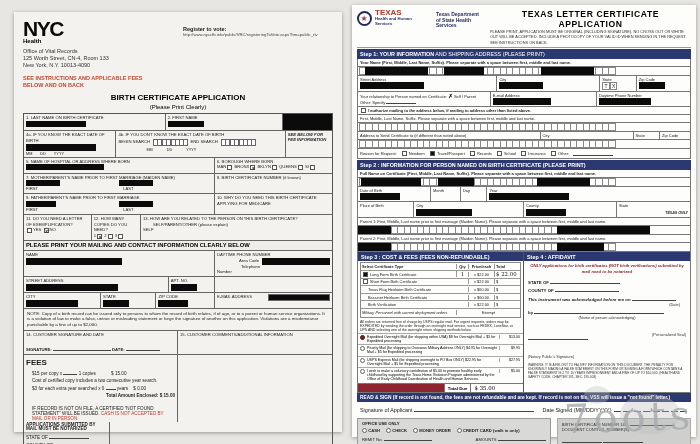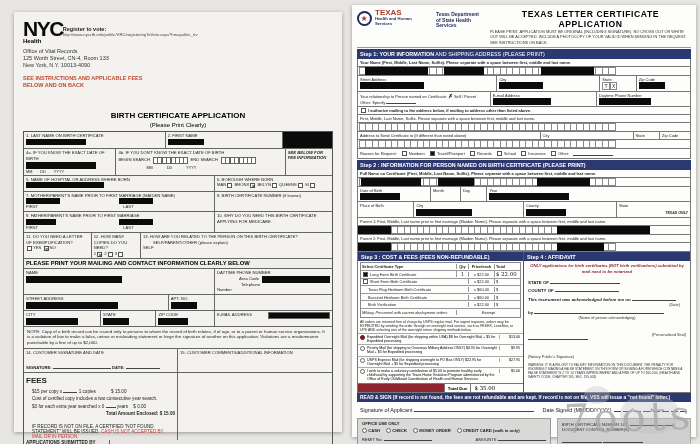--- a/index.html
+++ b/index.html
@@ -2,29 +2,29 @@
 <html><head>
 <meta charset="utf-8">
 <style>
   * { margin:0; padding:0; box-sizing:border-box; }
   body { width:700px; height:444px; font-family:"Liberation Sans", sans-serif; }
   .canvas { position:relative; width:700px; height:444px; background:#e8e6e3; overflow:hidden; }
   .paper { position:absolute; box-shadow:0 1px 4px rgba(0,0,0,.35); }
 
   
   #nyc { left:14px; top:12px; width:328px; height:420px; background:#f3f2ef; padding:8px 9px 0; }
-  .nyc-head { display:flex; }
+  .nyc-head { display:flex; justify-content:space-between; }
   .nyc-logo { font-size:21px; font-weight:900; letter-spacing:-1.5px; line-height:18px; color:#0a0a0a; }
   .nyc-logo-sub { font-size:6px; font-weight:bold; }
   .vote { width:150px; padding-top:6px; }
   .vote-label { font-size:5.5px; font-weight:bold; color:#222; }
   .vote-url { font-size:4.2px; color:#444; word-break:break-all; }
   .nyc-addr { font-size:5.5px; color:#333; margin-top:4px; line-height:7px; }
   .nyc-warn { font-size:5.5px; font-weight:bold; color:#c14a2e; margin-top:6px; line-height:6.5px; width:120px; }
-  .nyc-title { text-align:center; font-size:8px; font-weight:bold; margin-top:23px; }
+  .nyc-title { text-align:center; font-size:8px; font-weight:bold; margin-top:5px; }
   .nyc-sub { text-align:center; font-size:6px; margin:2px 0 3px; }
   .ngrid { border:1px solid #555; }
   .nrow { display:flex; border-bottom:1px solid #666; min-height:13px; }
   .nrow:last-child { border-bottom:none;flex-direction:column; }
   .nc { border-right:1px solid #666; padding:1px 2px; font-size:4.2px; color:#222; position:relative; }
   .nc:last-child { border-right:none; }
   .lab { font-size:4.2px; line-height:4.8px; color:#222; }
   .rd { background:#0b0b0b; display:inline-block; vertical-align:middle; }
   .cb { display:inline-block; width:5px; height:5px; border:1px solid #555; background:#fff;
         font-size:5px; line-height:4px; text-align:center; vertical-align:middle; margin:0 1px; color:#111; }

